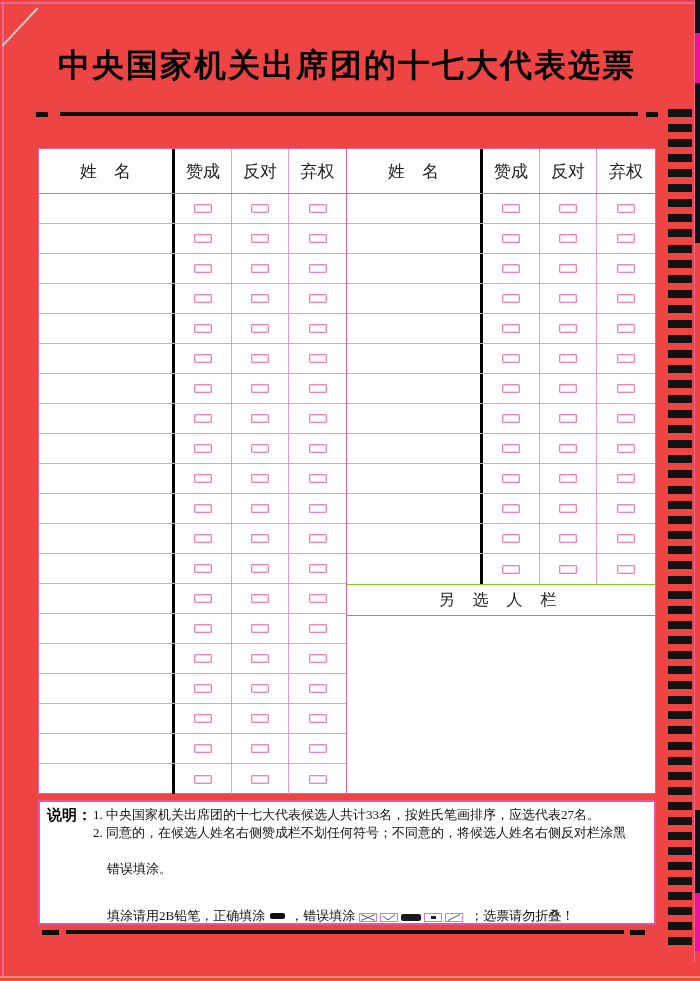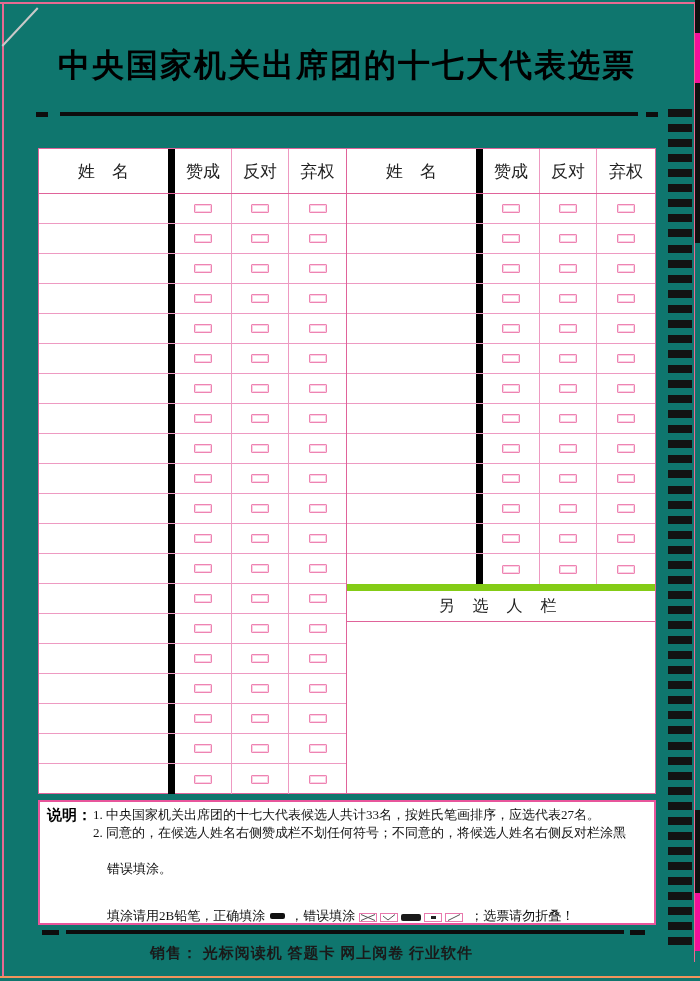--- a/index.html
+++ b/index.html
@@ -1,16 +1,16 @@
 <!DOCTYPE html>
 <html><head>
 <meta charset="utf-8">
 <style>
   html,body{margin:0;padding:0;background:#fff;}
-  .page{position:relative;width:700px;height:981px;background:#0f766e;overflow:hidden;
+  .page{position:relative;width:700px;height:981px;background:#ef4444;overflow:hidden;
         font-family:"Liberation Serif",serif;color:#111;}
 
   
   .pb{position:absolute;background:#e86a92;}
   .pb-top{left:0;top:2px;width:700px;height:2px;}
   .pb-left{left:2px;top:2px;width:2px;height:975px;}
   .pb-right{left:694px;top:2px;width:1px;height:960px;}
   .pb-bottom{left:0;top:976px;width:700px;height:2px;background:#f0945c;}
   .corner-artifact{position:absolute;left:-6px;top:26px;width:52px;height:2px;background:#c9c9c9;
         transform:rotate(-47deg);}
@@ -32,31 +32,31 @@
   .rule-bottom .bar{left:66px;top:1px;width:558px;height:4px;}
   .rule-bottom .dashR{left:630px;top:1px;width:15px;height:5px;}
 
   
   .half{position:absolute;top:148px;height:646px;border:1px solid #e0639a;
         box-sizing:border-box;background:#fff;display:flex;flex-direction:column;}
   .half-left{left:38px;width:309px;}
   .half-right{left:346px;width:310px;}
   .tbl-header{display:flex;height:44px;flex:0 0 44px;}
   .hc{display:flex;align-items:center;justify-content:center;font-size:17px;color:#222;}
-  .c-name{width:136px;border-right:7px solid #000000;box-sizing:border-box;}
+  .c-name{width:136px;border-right:3px solid #000000;box-sizing:border-box;}
   .c-opt{width:57px;border-right:1px solid #ee9ac2;box-sizing:border-box;}
   .c-opt.last{border-right:none;flex:1;}
   .tbl-body{border-top:1px solid #e0639a;flex:0 0 auto;}
   .row{display:flex;height:30px;border-bottom:1px solid #ee9ac2;box-sizing:border-box;}
   .row:last-child{border-bottom:none;}
   .cell{box-sizing:border-box;}
   .optcell{display:flex;align-items:center;justify-content:center;}
   .bubble{display:block;width:16px;height:7px;border:1px solid #ee84b2;border-radius:1px;
           box-shadow:inset 0 0 0 1px #fad2e5;background:#fff;}
-  .writein-header{border-top:7px solid #84cc16;height:30px;flex:0 0 30px;display:flex;
+  .writein-header{border-top:1px solid #84cc16;height:30px;flex:0 0 30px;display:flex;
           align-items:center;justify-content:center;font-size:16px;letter-spacing:7px;color:#222;}
   .writein-box{border-top:1px solid #e0639a;flex:1;}
 
   
   .instructions{position:absolute;left:38px;top:800px;width:618px;height:125px;
           border:2px solid #e8559b;box-sizing:border-box;background:#fff;}
   .ins-label{position:absolute;left:7px;top:4px;font-size:15px;font-weight:bold;color:#000;}
   .ins-line{position:absolute;font-size:13px;line-height:14px;white-space:nowrap;color:#111;}
   .l1{left:53px;top:6px;}
   .l2{left:53px;top:24px;}
@@ -547,21 +547,20 @@
           </svg></span><span>；选票请勿折叠！</span>
     </div>
   </div>
 
   <div class="rule rule-bottom">
     <span class="dashL"></span>
     <span class="bar"></span>
     <span class="dashR"></span>
   </div>
 
-  <div class="footer">销售： 光标阅读机  答题卡  网上阅卷  行业软件</div>
 
   <div class="timing-track" id="timing-track">
       <div class="tmark" style="top: 0px;"></div>
       <div class="tmark" style="top: 15.06px;"></div>
       <div class="tmark" style="top: 30.12px;"></div>
       <div class="tmark" style="top: 45.18px;"></div>
       <div class="tmark" style="top: 60.24px;"></div>
       <div class="tmark" style="top: 75.3px;"></div>
       <div class="tmark" style="top: 90.36px;"></div>
       <div class="tmark" style="top: 105.42px;"></div>

